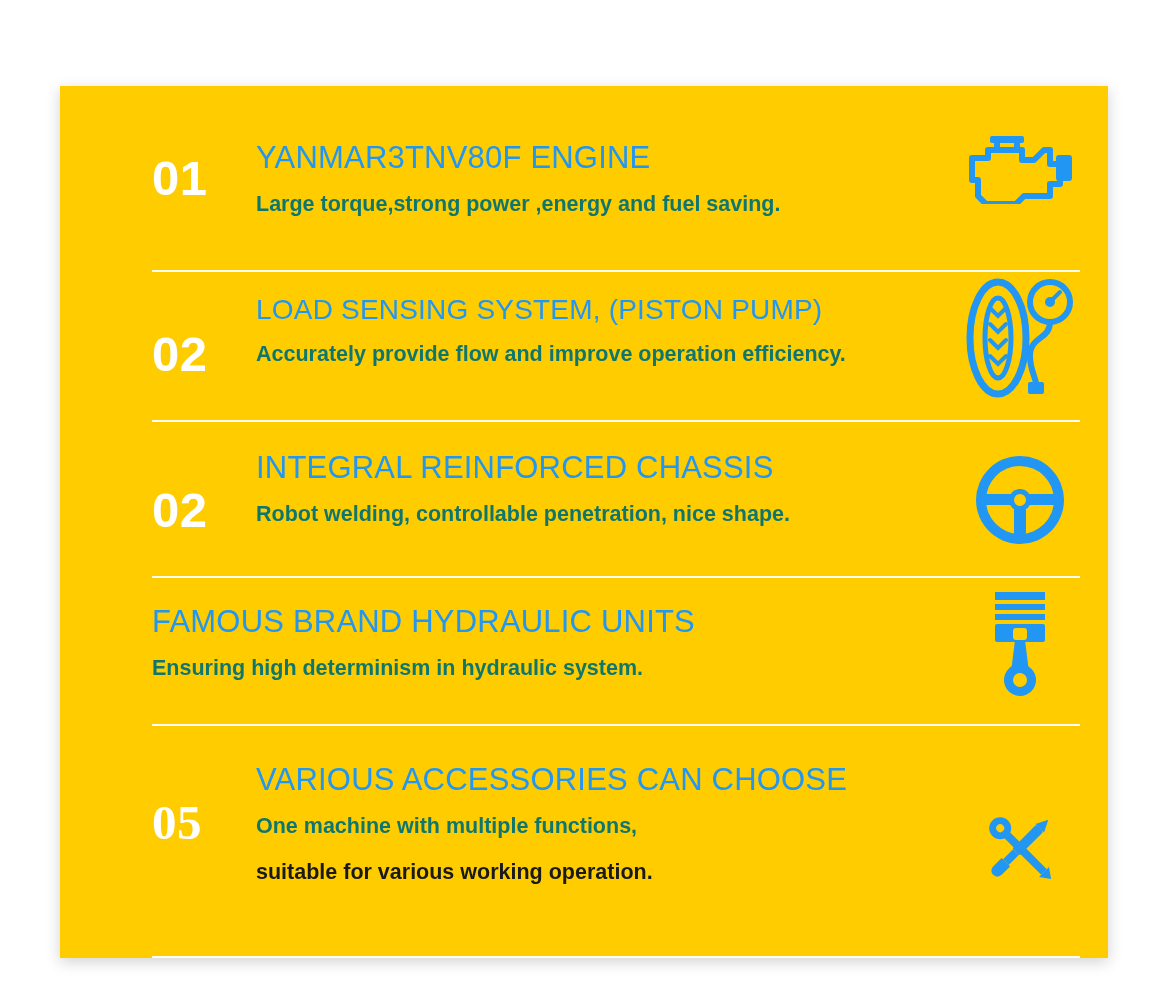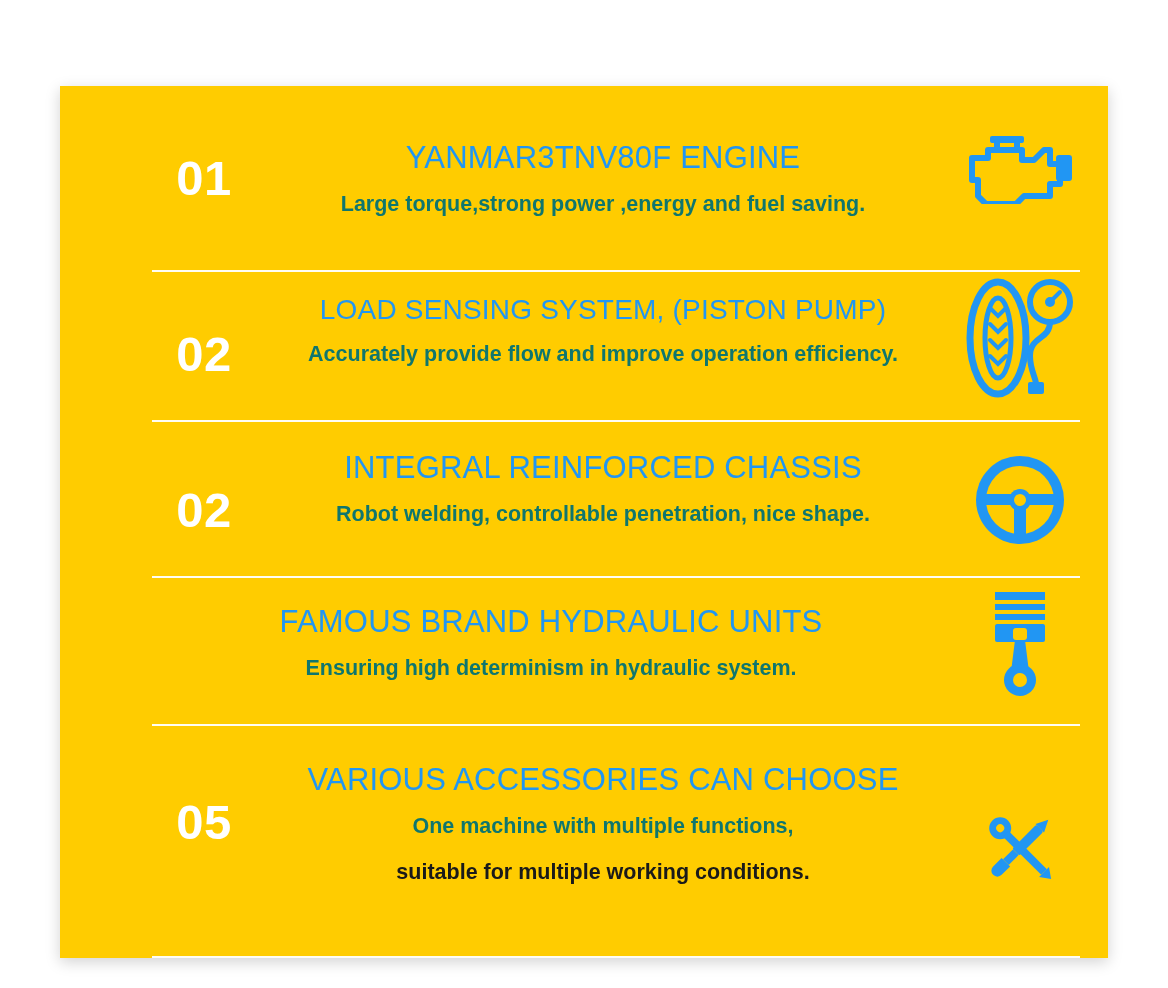--- a/index.html
+++ b/index.html
@@ -11,21 +11,20 @@
     width: 1168px;
     height: 988px;
     font-family: "Liberation Sans", sans-serif;
     overflow: hidden;
   }
   .canvas {
     position: relative;
     width: 940px;
     height: 988px;
     background: #ffffff;
-    text-align: center;
   }
   .panel {
     position: absolute;
     left: 60px;
     top: 86px;
     width: 1048px;
     height: 872px;
     background: #FFCC00;
     box-shadow: 0 4px 14px rgba(0,0,0,0.18);
     box-sizing: border-box;
@@ -108,21 +107,21 @@
   .row-1 { height: 186px; padding-top: 54px; }
   .row-1 .num { padding-top: 14px; }
   .row-2 { height: 150px; padding-top: 22px; }
   .row-2 .num { padding-top: 36px; }
   .row-2 .title { font-size: 28px; }
   .row-3 { height: 156px; padding-top: 28px; }
   .row-3 .num { padding-top: 36px; }
   .row-4 { height: 148px; padding-top: 26px; }
   .row-4 .num { padding-top: 36px; }
   .row-5 { height: 232px; padding-top: 36px; }
-  .row-5 .num { padding-top: 36px; }
+  .row-5 .num { padding-top: 36px; font-family: Liberation Serif, serif; }
   .row-1 .icon { align-self: flex-start; margin-top: -6px; }
   .row-2 .icon { align-self: flex-start; margin-top: -20px; }
   .row-3 .icon { align-self: flex-start; margin-top: 2px; }
   .row-4 .icon { align-self: flex-start; margin-top: -14px; }
   .row-5 .icon { align-self: flex-start; margin-top: 46px; }
 </style>
 </head>
 <body>
 
 <div class="canvas">
@@ -210,21 +209,21 @@
           </svg>
         </div>
         <div class="row-divider"></div>
       </div>
 
       <div class="row row-5">
         <div class="num">05</div>
         <div class="texts">
           <div class="title">VARIOUS ACCESSORIES CAN CHOOSE</div>
           <div class="subtitle">One machine with multiple functions,</div>
-          <div class="subtitle-2">suitable for multiple working conditions.</div>
+          <div class="subtitle-2">suitable for various working operation.</div>
         </div>
         <div class="icon">
           <svg width="96" height="80" viewBox="0 0 96 80" fill="none" xmlns="http://www.w3.org/2000/svg">
             <g transform="rotate(45 48 40)">
               <path d="M14 33 a10 10 0 0 1 0 14 h6 v-14 z" fill="#2196F3"></path>
               <circle cx="20" cy="40" r="11" fill="#2196F3"></circle>
               <circle cx="20" cy="40" r="4" fill="#FFCC00"></circle>
               <rect x="28" y="36" width="54" height="8" fill="#2196F3"></rect>
               <path d="M82 33 l10 7 l-10 7 z" fill="#2196F3"></path>
             </g>

